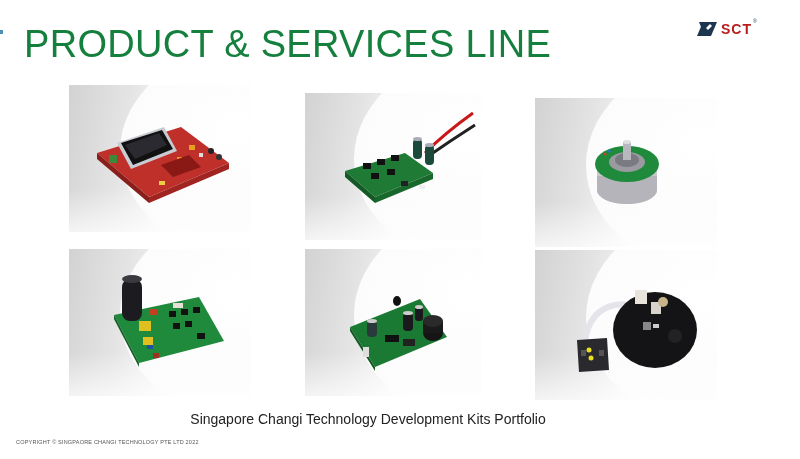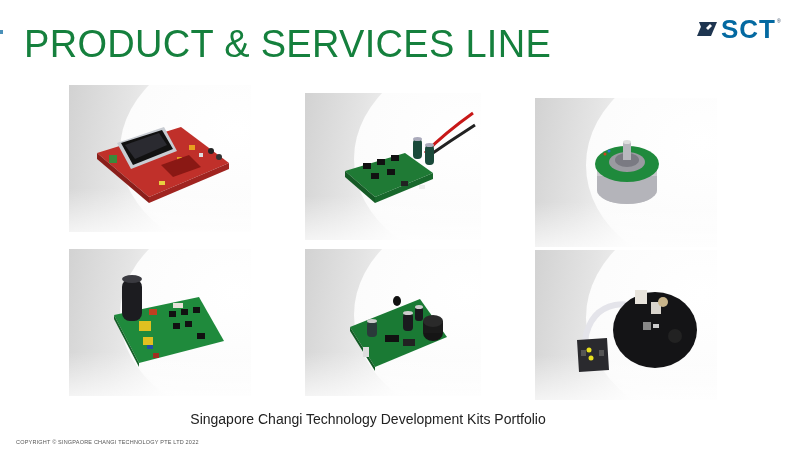--- a/index.html
+++ b/index.html
@@ -3,21 +3,21 @@
 <meta charset="utf-8">
 <style>
   html, body { margin:0; padding:0; }
   body { width:800px; height:459px; background:#ffffff; position:relative; overflow:hidden;
          font-family:"Liberation Sans", sans-serif; }
   .accent-mark { position:absolute; left:0; top:30px; width:3px; height:4px; background:#4a90b8; }
   .title { position:absolute; left:24px; top:22px; font-size:38px; color:#15803d; letter-spacing:0.3px;
            font-family:"Liberation Sans", sans-serif; line-height:44px; white-space:nowrap; }
   .logo { position:absolute; left:697px; top:18px; height:22px; display:flex; align-items:center; }
   .logo-mark { width:22px; height:18px; position:relative; margin-right:2px; }
-  .logo-text { font-family:"Liberation Sans", sans-serif; font-weight:bold; font-size:26px; color:#0369a1;
+  .logo-text { font-family:"Liberation Sans", sans-serif; font-weight:bold; font-size:14px; color:#b91c1c;
                letter-spacing:1px; line-height:22px; }
   .logo-reg { font-size:5px; color:#1e3550; align-self:flex-start; margin-left:1px; }
 
   .photo { position:absolute; overflow:hidden;
            background: linear-gradient(100deg, #d2d2d2 0%, #e4e4e4 30%, #f7f7f7 55%, #ffffff 80%); }
   .photo::before { content:""; position:absolute; left:28%; top:-30%; width:160%; height:150%;
            border-radius:50%; background:radial-gradient(ellipse at 40% 40%, #ffffff 0%, #fbfbfb 55%, rgba(255,255,255,0) 72%); }
   .photo::after { content:""; position:absolute; left:0; right:0; bottom:0; height:30%;
            background:linear-gradient(180deg, rgba(255,255,255,0) 0%, rgba(255,255,255,0.7) 100%); }
   .photo svg { position:absolute; left:0; top:0; width:100%; height:100%; z-index:1; }

